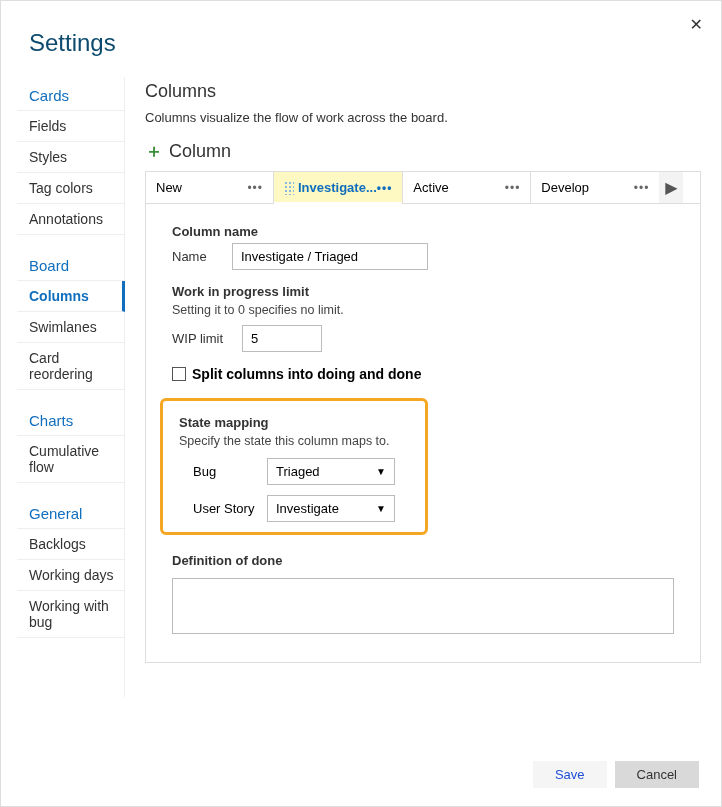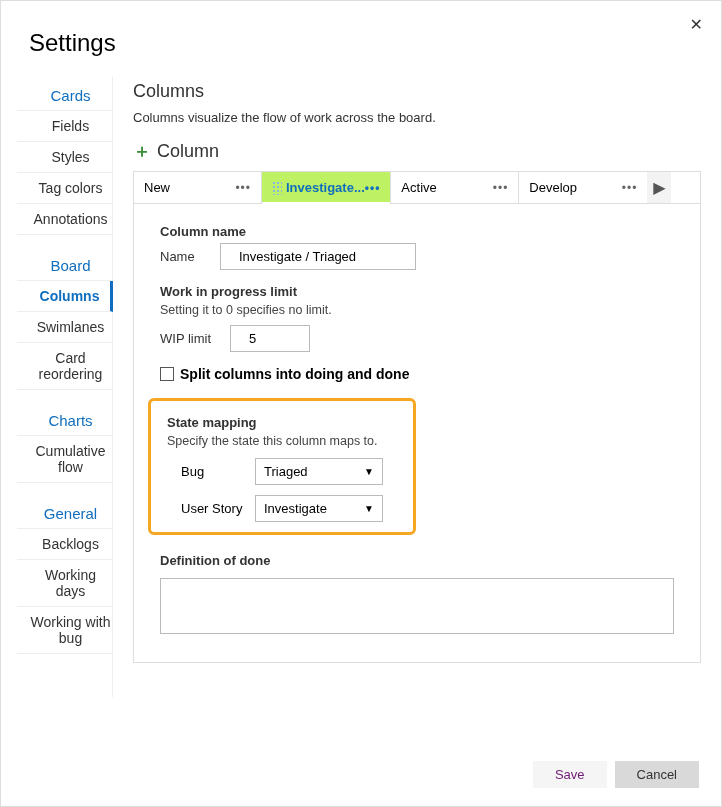--- a/index.html
+++ b/index.html
@@ -1,54 +1,54 @@
 <!DOCTYPE html>
 <html><head>
   <meta charset="utf-8">
   <style>
     * { box-sizing: border-box; margin: 0; padding: 0; font-family: "Segoe UI", Arial, sans-serif; }
     body { background: #fff; width: 722px; height: 807px; position: relative; border: 1px solid #ddd; }
     .close-btn { position: absolute; top: 14px; right: 18px; font-size: 16px; color: #333; cursor: pointer; }
-    .title { font-size: 24px; font-weight: 300; color: #000000; padding: 28px 0 0 28px; }
+    .title { font-size: 24px; font-weight: 300; color: #0c4a6e; padding: 28px 0 0 28px; }
     .layout { display: flex; margin-top: 20px; height: 620px; }
-    .sidebar { width: 112px; padding-left: 16px; border-right: 1px solid #eee; text-align: center; }
+    .sidebar { width: 124px; padding-left: 16px; border-right: 1px solid #eee; }
     .side-group-header { color: #106ebe; font-size: 15px; padding: 10px 0 6px 12px; border-bottom: 1px solid #eee; }
     .side-item { font-size: 14px; color: #333; padding: 7px 0 7px 12px; border-bottom: 1px solid #eee; cursor: pointer; }
     .side-item.active { color: #106ebe; font-weight: 600; border-right: 3px solid #106ebe; margin-right: -1px; background: #fff; }
     .content { flex: 1; padding: 0 20px 0 20px; }
     .page-heading { font-size: 18px; font-weight: 400; color: #333; margin-top: 4px; }
     .page-desc { font-size: 13px; color: #333; margin-top: 8px; }
     .add-col { display: flex; align-items: center; gap: 6px; margin: 14px 0 8px 0; cursor: pointer; }
     .add-col .plus { color: #3a8e3a; font-size: 18px; font-weight: 600; }
     .add-col .lbl { font-size: 18px; color: #333; }
     .tabs-row { display: flex; align-items: stretch; border: 1px solid #ddd; border-bottom: none; }
     .tab { flex: 0 0 128px; display: flex; align-items: center; justify-content: space-between; padding: 8px 10px; border-right: 1px solid #ddd; font-size: 13px; cursor: pointer; position: relative; }
     .tab .dots { color: #666; letter-spacing: 1px; font-size: 12px; }
-    .tab.active { color: #106ebe; font-weight: 600; background: #bef264; }
+    .tab.active { color: #106ebe; font-weight: 600; background: #fef9c3; }
     .tab.active::after { content: ""; position: absolute; left: 0; right: 0; bottom: -1px; height: 2px; background: #fff; }
     .drag-icon { display: inline-block; width: 10px; height: 14px; margin-right: 4px; background-image: radial-gradient(#8ab9e0 1px, transparent 1px); background-size: 4px 4px; }
     .scroll-btn { width: 24px; display: flex; align-items: center; justify-content: center; background: #f3f3f3; color: #555; cursor: pointer; }
     .panel { border: 1px solid #ddd; border-top: 1px solid #ddd; padding: 20px 26px 24px 26px; }
     .section-label { font-weight: 600; font-size: 13px; color: #333; margin-bottom: 4px; }
     .section-sub { font-size: 12.5px; color: #444; margin-bottom: 8px; }
     .field-row { display: flex; align-items: center; gap: 14px; margin-bottom: 14px; }
     .field-row label { font-size: 13px; color: #333; min-width: 46px; }
-    .text-input { border: 1px solid #bbb; padding: 5px 18px; font-size: 13px; width: 196px; }
+    .text-input { border: 1px solid #bbb; padding: 5px 8px; font-size: 13px; width: 196px; }
     .wip-input { width: 80px; }
     .checkbox-row { display: flex; align-items: center; gap: 6px; font-size: 14px; font-weight: 600; margin: 4px 0 16px 0; }
     .checkbox-box { width: 14px; height: 14px; border: 1px solid #555; }
     .highlight-box { border: 3px solid #f5a623; border-radius: 6px; padding: 14px 16px 10px 16px; margin-left: -12px; width: 268px; margin-bottom: 18px; }
     .map-row { display: flex; align-items: center; gap: 12px; margin-top: 10px; justify-content: center; }
     .map-row label { font-size: 13px; min-width: 62px; }
     .select-box { display: flex; align-items: center; justify-content: space-between; border: 1px solid #bbb; padding: 5px 8px; font-size: 13px; width: 128px; cursor: pointer; }
     .caret { font-size: 10px; }
     .dod-textarea { width: 100%; height: 56px; border: 1px solid #bbb; margin-top: 6px; resize: none; font-size: 13px; padding: 6px; }
     .footer { position: absolute; bottom: 18px; right: 22px; display: flex; gap: 8px; }
     .btn { padding: 6px 22px; font-size: 13px; border: none; cursor: pointer; }
-    .btn-save { background: #f5f5f5; color: #701a75; }
+    .btn-save { background: #f5f5f5; color: #1d4ed8; }
     .btn-cancel { background: #d9d9d9; color: #333; }
   </style>
 </head>
 <body>
 
 <span class="close-btn">✕</span>
 <h1 class="title">Settings</h1>
 
 <div class="layout">
   <nav class="sidebar">

